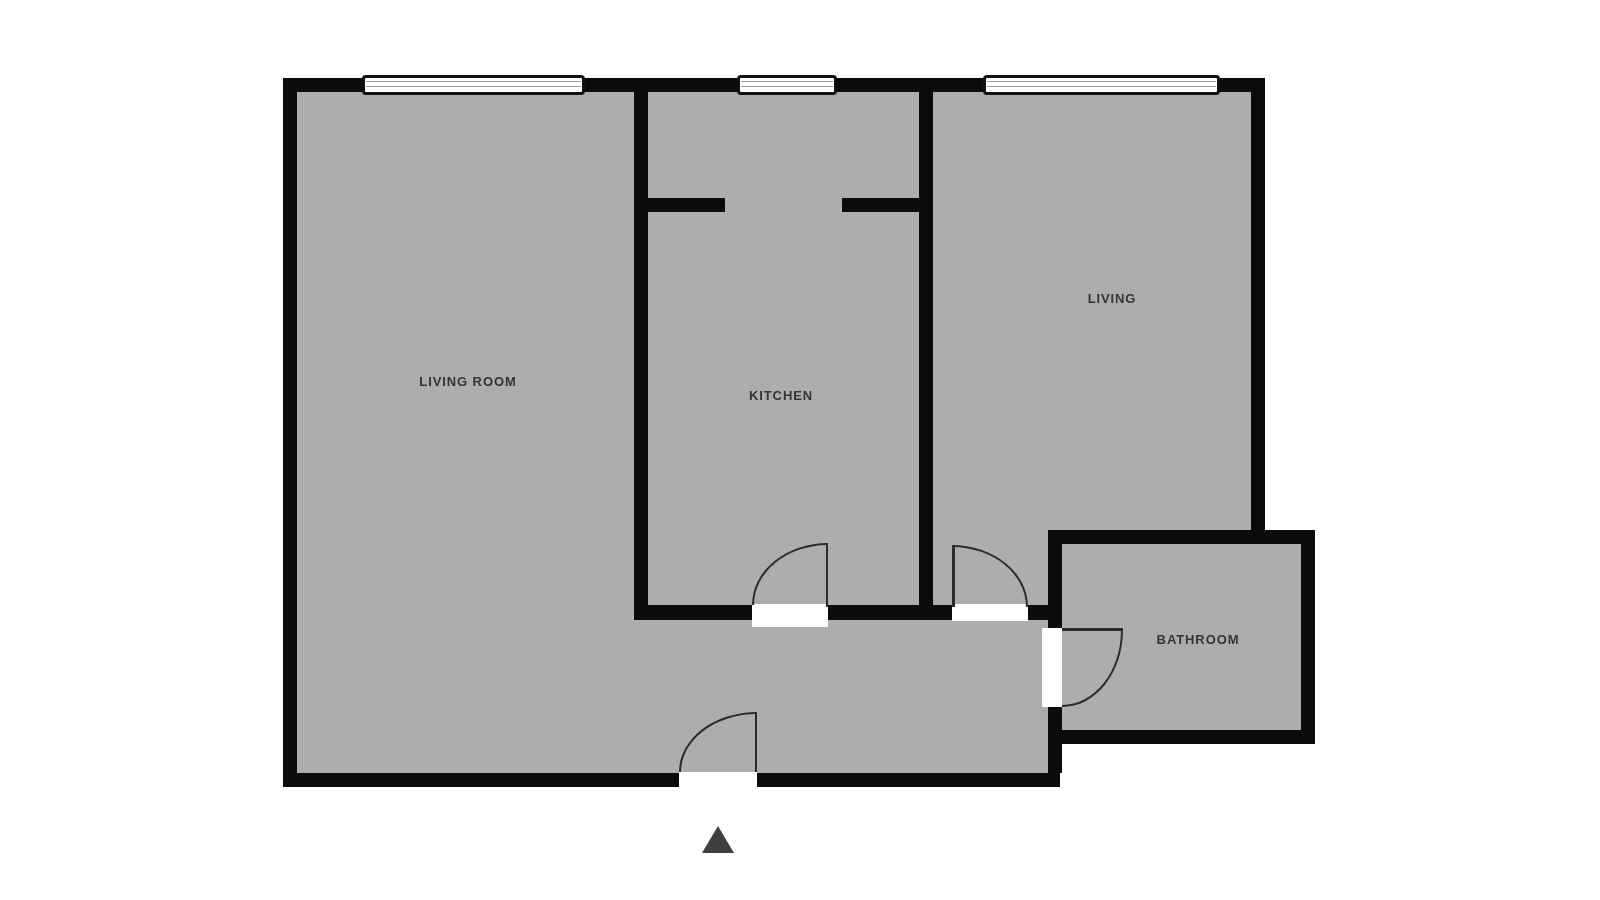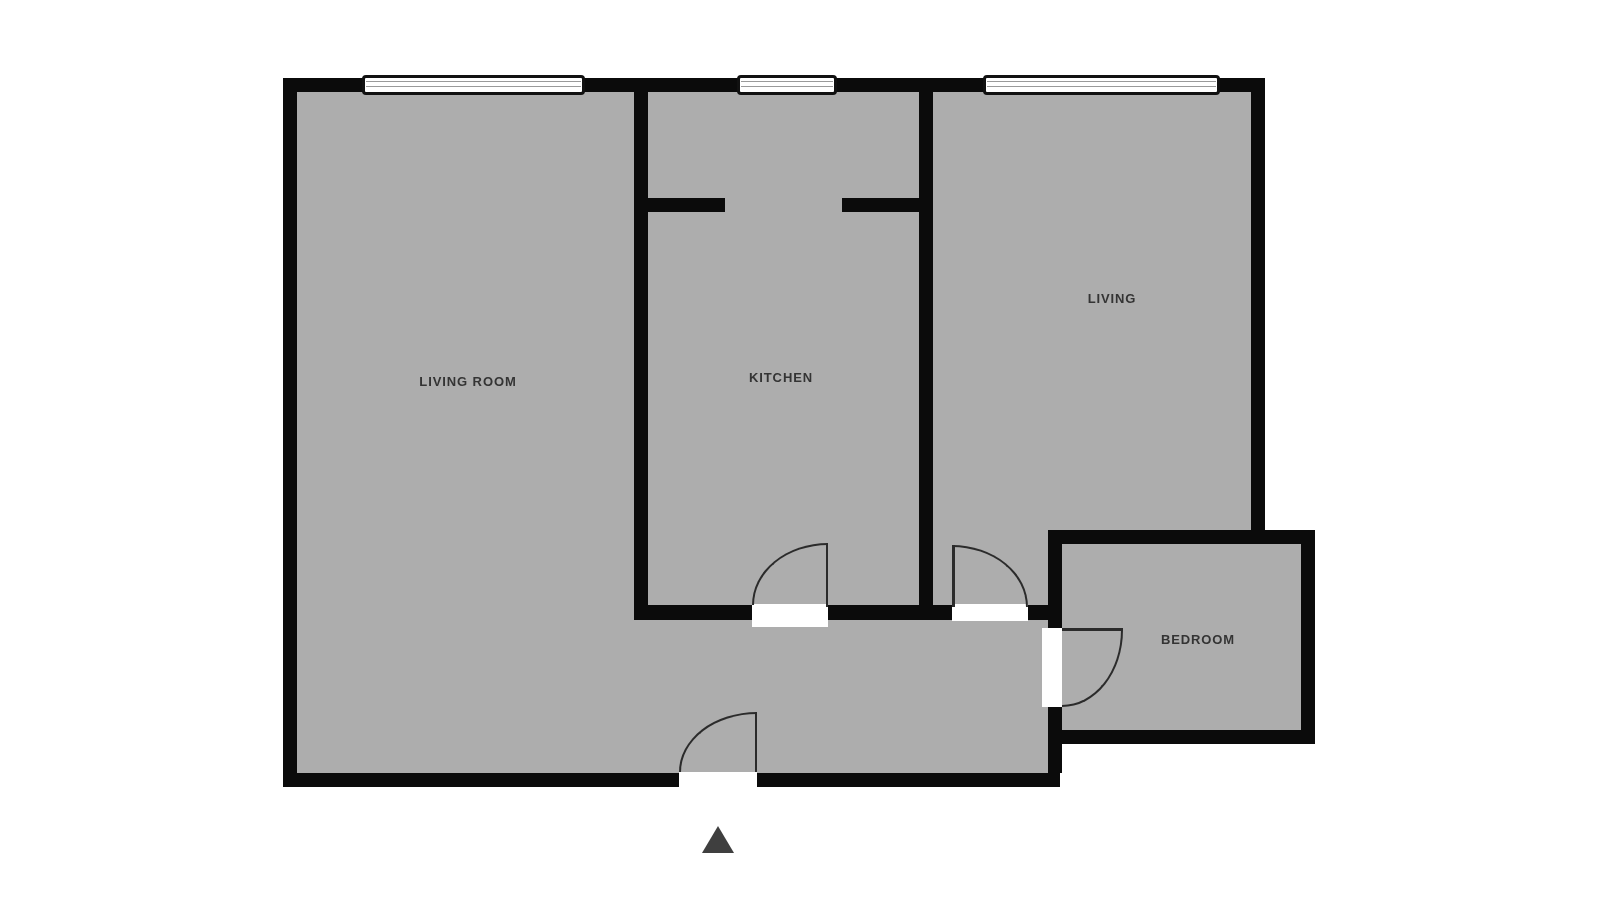--- a/index.html
+++ b/index.html
@@ -133,19 +133,19 @@
   <div class="arc tr" style="left:952px; top:545px; width:76px; height:62px;"></div>
   <div class="leaf" style="left:952px; top:545px; width:2.5px; height:62px;"></div>
 
   <div class="arc br" style="left:1062px; top:630px; width:61px; height:77px;"></div>
   <div class="leaf" style="left:1062px; top:628px; width:61px; height:2.5px;"></div>
 
   <div class="arc tl" style="left:679px; top:712px; width:78px; height:60px;"></div>
   <div class="leaf" style="left:754.5px; top:712px; width:2.5px; height:60px;"></div>
 
   <div class="room-label" style="left:468px; top:381px;">LIVING ROOM</div>
-  <div class="room-label" style="left:781px; top:377px;text-align:center;">KITCHEN</div>
+  <div class="room-label" style="left:781px; top:395px;text-align:center;">KITCHEN</div>
   <div class="room-label" style="left:1112px; top:298px;">LIVING</div>
-  <div class="room-label" style="left:1198px; top:639px;">BEDROOM</div>
+  <div class="room-label" style="left:1198px; top:639px;">BATHROOM</div>
 
   <div class="triangle" style="left:702px; top:826px;"></div>
 
 </div>
 
 </body></html>

